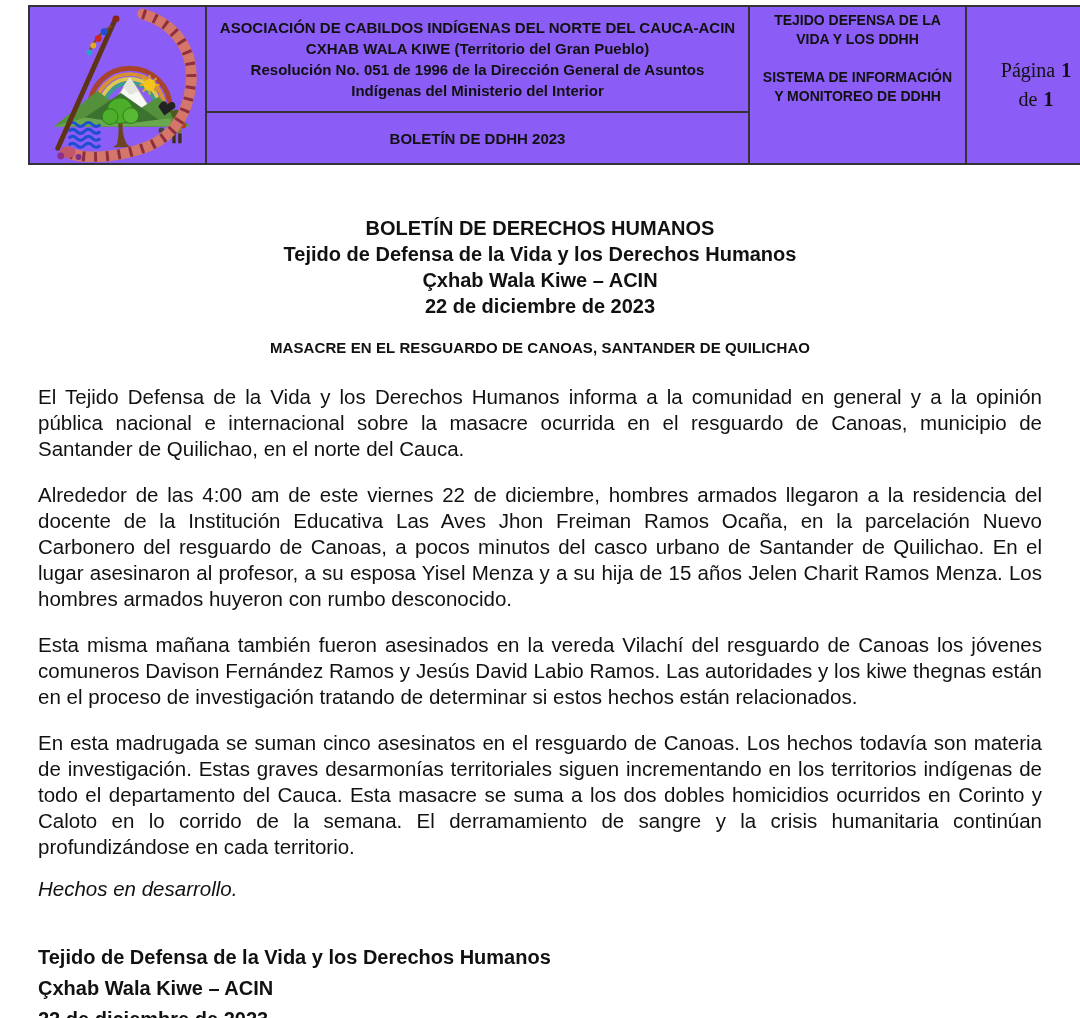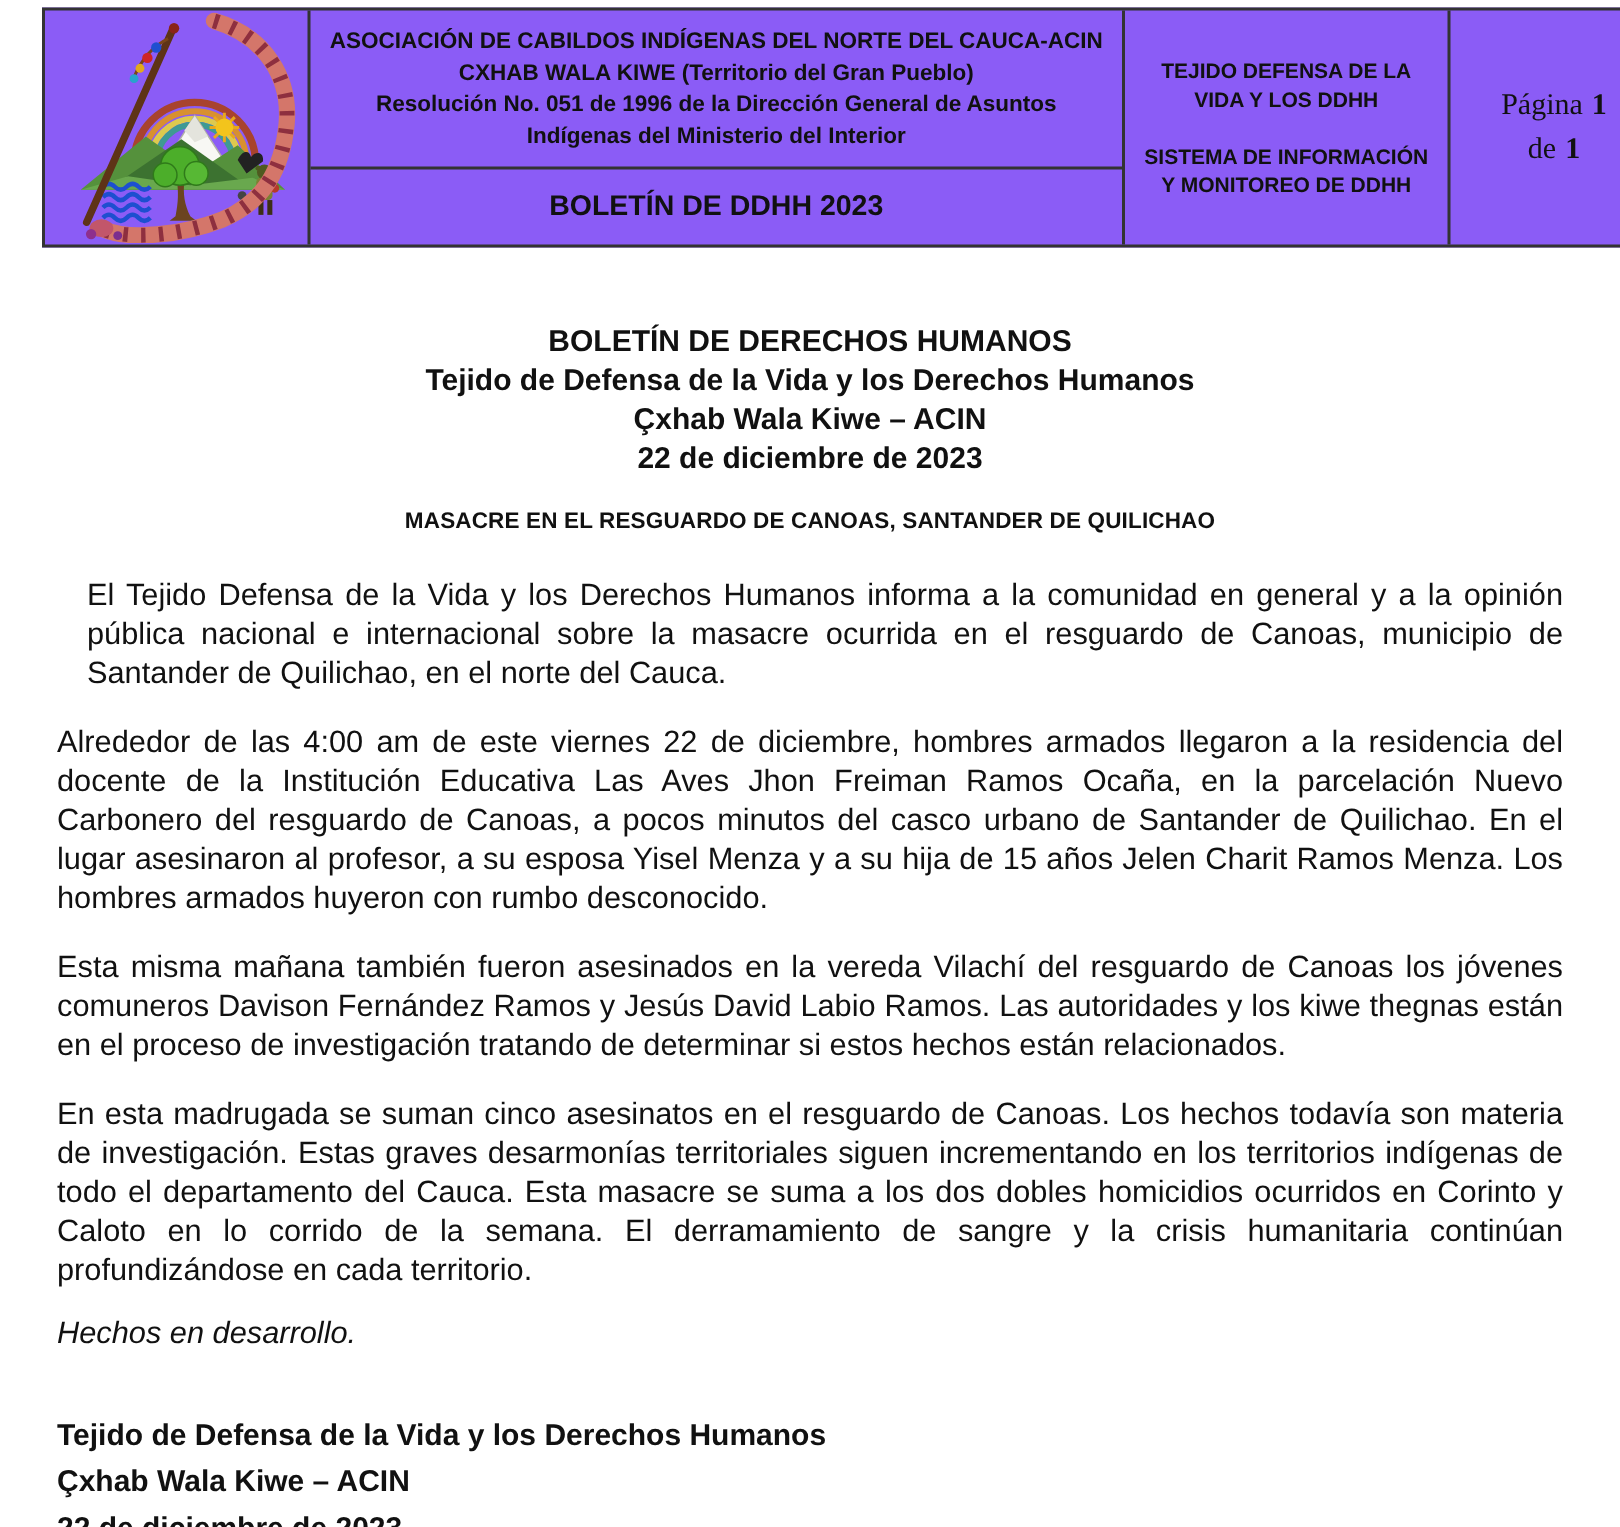--- a/index.html
+++ b/index.html
@@ -30,25 +30,25 @@
   .org {
     flex: 1 1 auto;
     border-bottom: 2px solid #333333;
     display: flex; flex-direction: column; justify-content: center;
     text-align: center; font-weight: bold;
     font-size: 15px; line-height: 21px;
     padding: 4px 8px;
   }
   .boletin {
     height: 50px; display: flex; align-items: center; justify-content: center;
-    font-weight: bold; font-size: 19px;
+    font-weight: bold; font-size: 15px;
   }
 
   .tejido-cell {
-    display: flex; flex-direction: column; align-items: center; justify-content: center;
+    display: flex; flex-direction: column; align-items: center; 
     text-align: center; font-weight: bold;
     font-size: 14px; line-height: 19px;
     padding: 4px 12px; gap: 19px;
   }
 
   .page-cell {
     display: flex; flex-direction: column; align-items: center; justify-content: center;
     font-family: "Liberation Serif", "DejaVu Serif", serif;
     font-size: 20px; line-height: 29px;
   }
@@ -67,21 +67,21 @@
     letter-spacing: 0.1px;
   }
 
   
   .body-text { margin: 0 38px; }
   .body-text p {
     margin-top: 20px;
     font-size: 20.5px; line-height: 26px;
     text-align: justify; text-justify: inter-word;
   }
-  .body-text p.first { margin-top: 23px; margin-left: 20px; }
+  .body-text p.first { margin-top: 23px; }
   .body-text p.closing { text-align: left; margin-top: 16px; font-style: italic; }
   .signature {
     margin-top: 40px;
     font-weight: bold; font-size: 20px; line-height: 31px;
   }
 </style>
 </head>
 <body>
 
 <div class="page">

